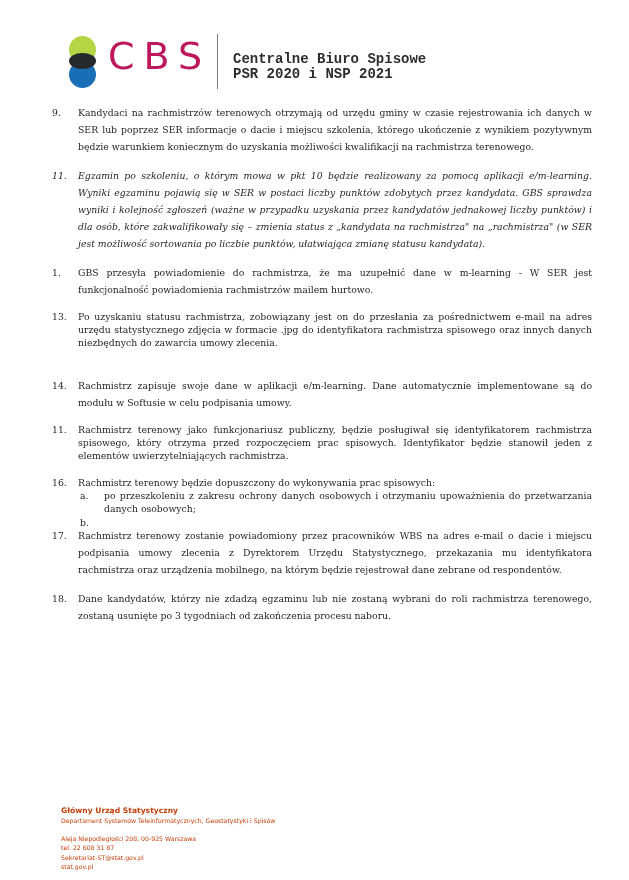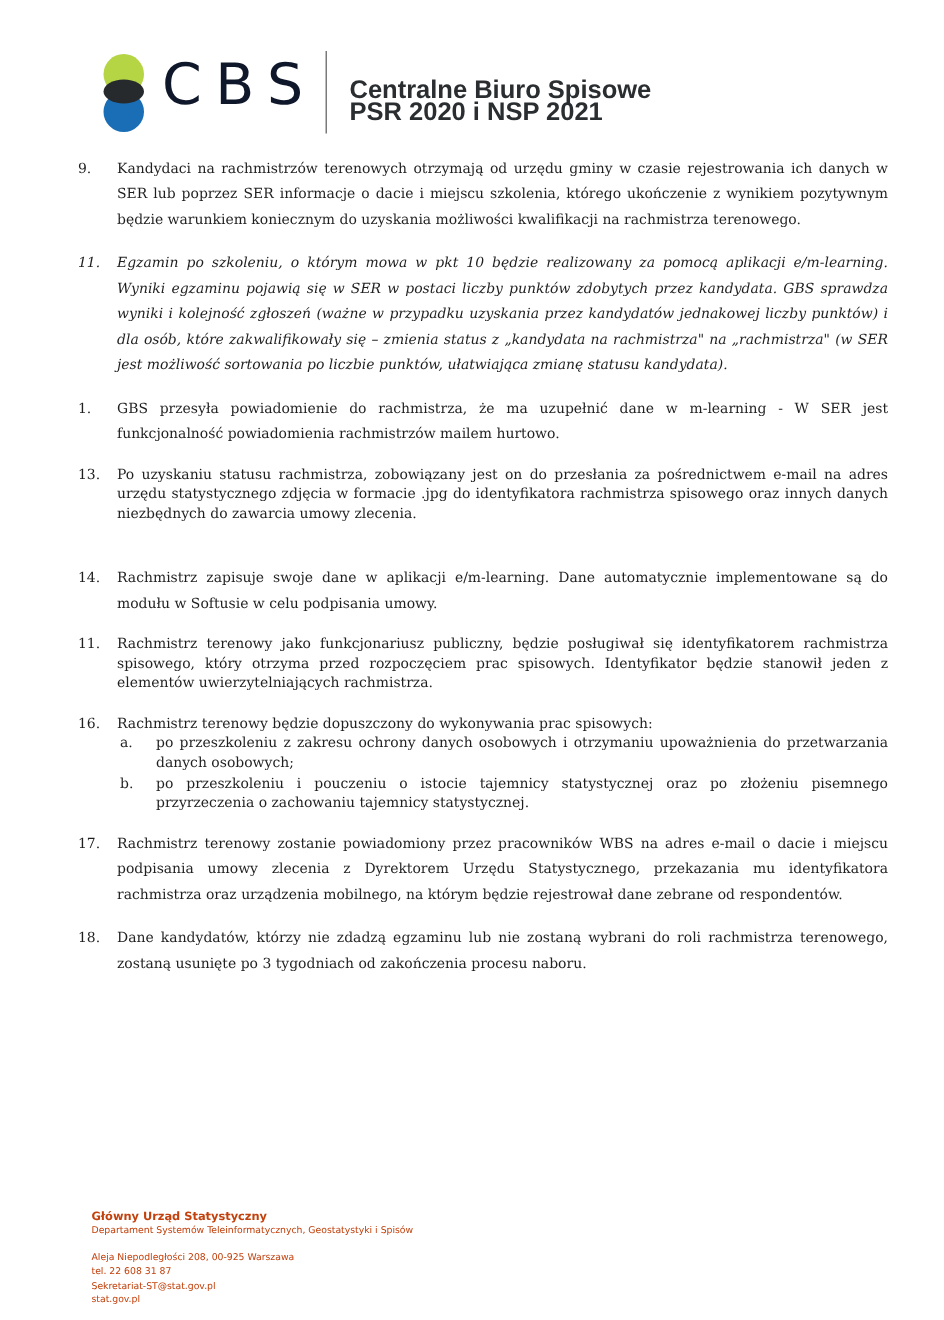--- a/index.html
+++ b/index.html
@@ -5,23 +5,23 @@
   html, body { margin: 0; padding: 0; background: #ffffff; }
   body { width: 629px; height: 880px; position: relative; overflow: hidden; color: #1f1f1f; }
   .page { position: absolute; left: 0; top: 0; width: 629px; height: 880px; }
 
   
   .logo { position: absolute; left: 66px; top: 36px; width: 52px; height: 56px; }
   .circle { position: absolute; width: 26px; height: 26px; border-radius: 50%; left: 3px; }
   .circle.green { top: 0; background: #b5d545; width: 27px; height: 27px; }
   .circle.blue { top: 25px; background: #1a6eb5; width: 27px; height: 27px; }
   .lens { position: absolute; left: 3px; top: 17px; width: 27px; height: 16px; background: #262a2c; border-radius: 50%; }
-  .brand { position: absolute; left: 108px; top: 36px; font-family: "DejaVu Sans", sans-serif; font-size: 38px; font-weight: normal; letter-spacing: 9px; color: #0f172a; line-height: 40px; }
+  .brand { position: absolute; left: 108px; top: 36px; font-family: "DejaVu Sans", sans-serif; font-size: 38px; font-weight: normal; letter-spacing: 9px; color: #be185d; line-height: 40px; }
   .vline { position: absolute; left: 217px; top: 34px; width: 1px; height: 55px; background: #7a7a7a; }
-  .org { position: absolute; left: 233px; top: 52px; font-family: Liberation Sans, sans-serif; font-weight: bold; font-size: 17px; line-height: 15px; color: #2a2e30; }
+  .org { position: absolute; left: 233px; top: 52px; font-family: Liberation Mono, monospace; font-weight: bold; font-size: 14px; line-height: 15px; color: #2a2e30; }
 
   
   .content { position: absolute; left: 52px; top: 104px; width: 540px; font-family: "DejaVu Serif", serif; font-size: 9.3px; line-height: 17px; color: #1f1f1f; }
   .item { position: relative; padding-left: 26px; text-align: justify; }
   .item .num { position: absolute; left: 0; top: 0; }
   .item .txt { display: block; }
   .tight { line-height: 13px; }
   .sub { position: relative; padding-left: 24px; margin-left: 28px; line-height: 13px; text-align: justify; }
   .sub .num { position: absolute; left: 0; top: 0; }
 
@@ -85,21 +85,20 @@
       <span class="num">16.</span>
       <span class="txt">Rachmistrz terenowy będzie dopuszczony do wykonywania prac spisowych:</span>
     </div>
     <div style="margin-bottom:12px;">
       <div class="sub" style="margin-bottom:1px;">
         <span class="num">a.</span>
         <span>po przeszkoleniu z zakresu ochrony danych osobowych i otrzymaniu upoważnienia do przetwarzania danych osobowych;</span>
       </div>
       <div class="sub">
         <span class="num">b.</span>
-        <span>po przeszkoleniu i pouczeniu o istocie tajemnicy statystycznej oraz po złożeniu pisemnego przyrzeczenia o zachowaniu tajemnicy statystycznej.</span>
       </div>
     </div>
 
     <div class="item" style="margin-bottom:12px;">
       <span class="num">17.</span>
       <span class="txt">Rachmistrz terenowy zostanie powiadomiony przez pracowników WBS na adres e-mail o dacie i miejscu podpisania umowy zlecenia z Dyrektorem Urzędu Statystycznego, przekazania mu identyfikatora rachmistrza oraz urządzenia mobilnego, na którym będzie rejestrował dane zebrane od respondentów.</span>
     </div>
 
     <div class="item">
       <span class="num">18.</span>

